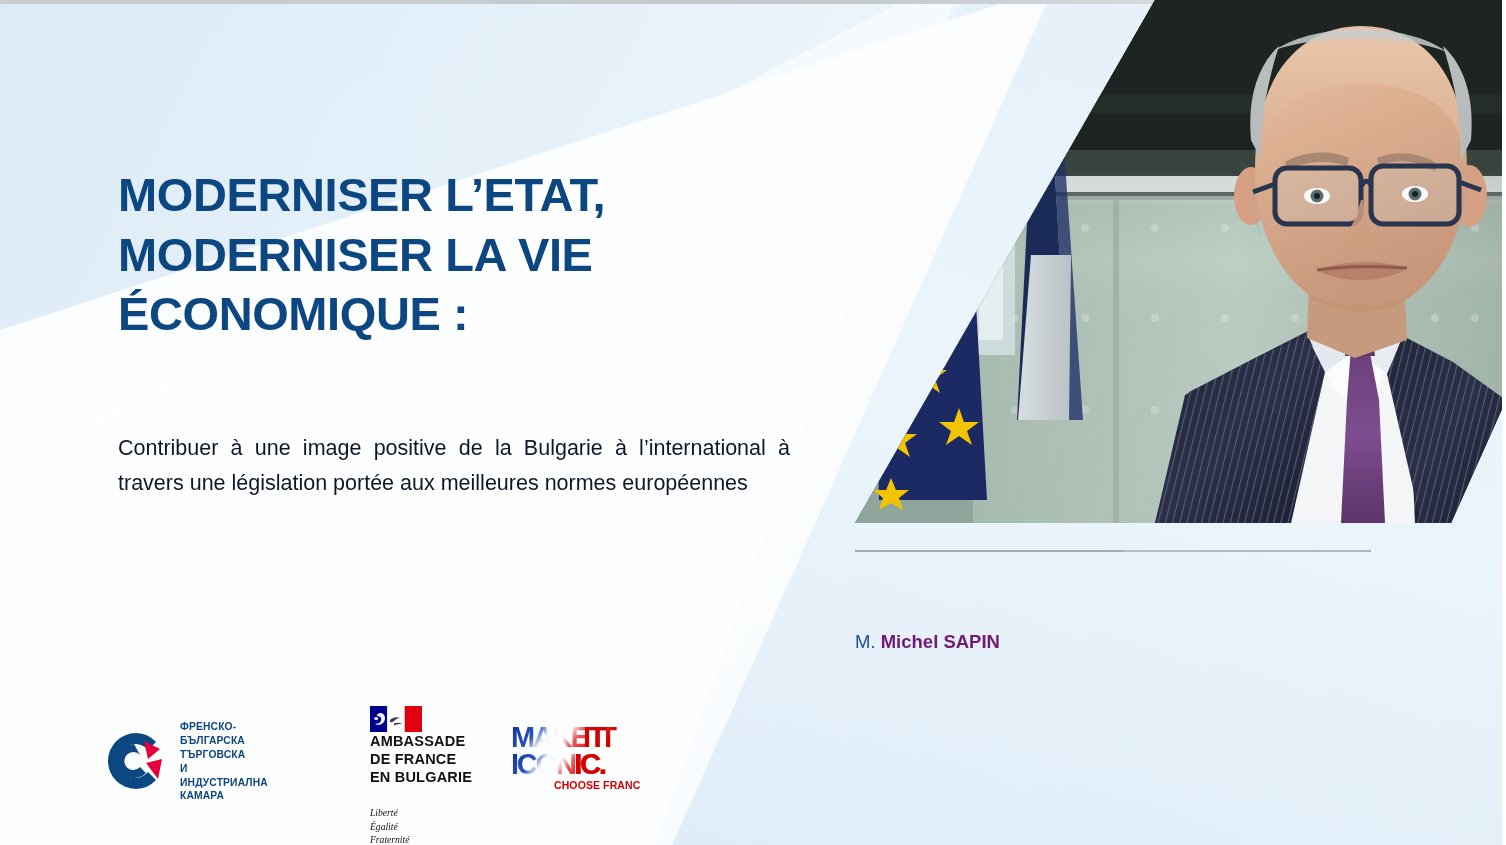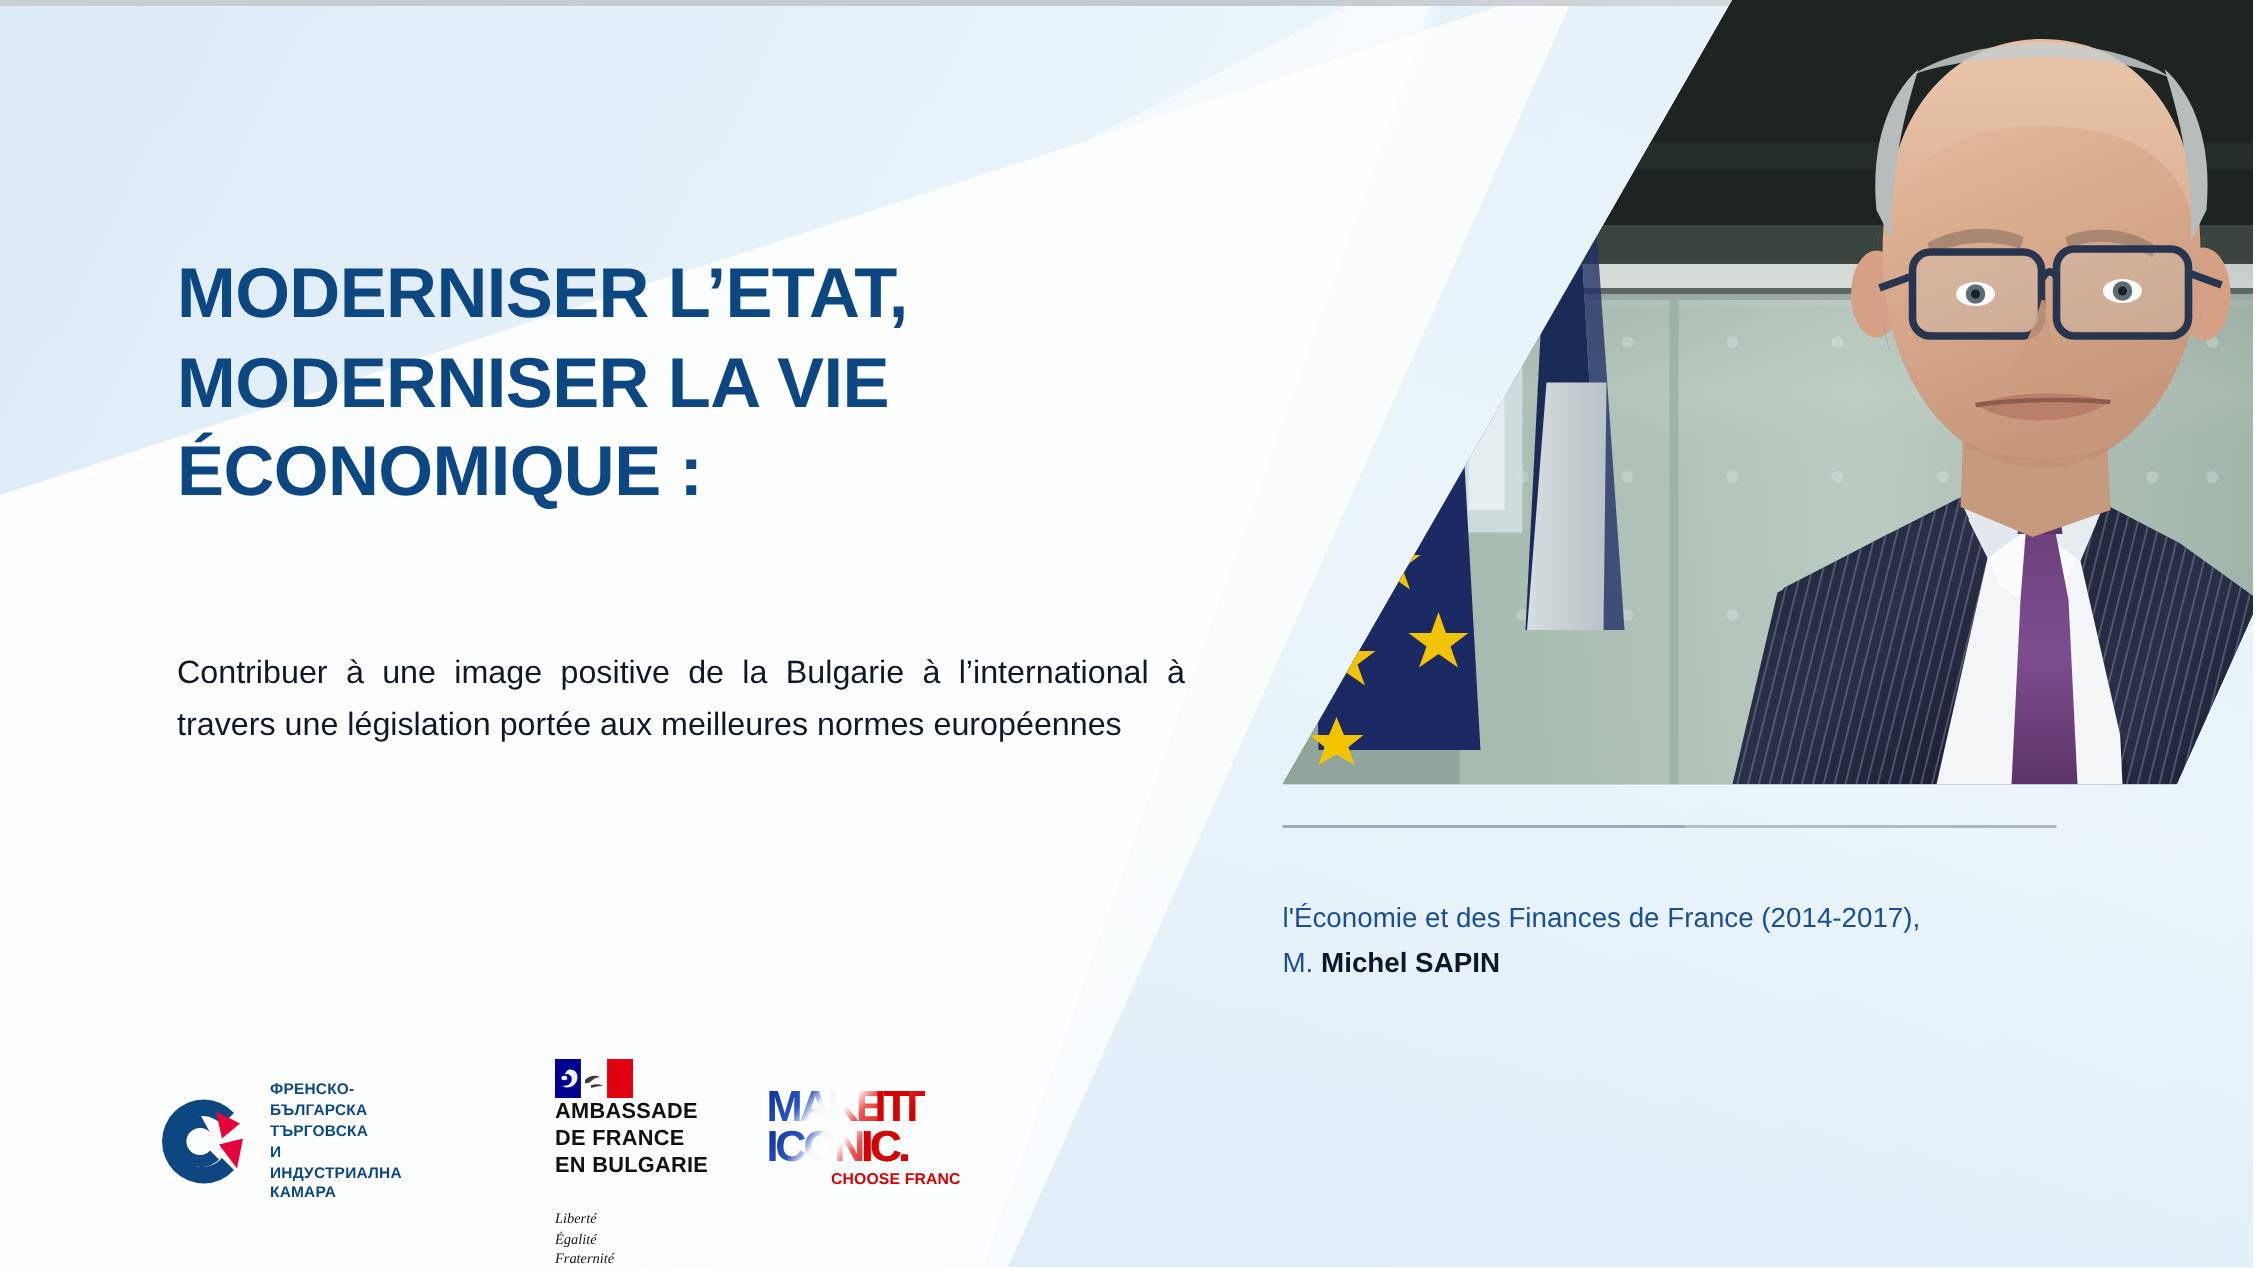--- a/index.html
+++ b/index.html
@@ -74,21 +74,21 @@
 
   
   .divider{
     position:absolute;left:855px;top:550px;width:516px;height:2px;
     background:linear-gradient(90deg,#9fadbb 0%,#9fadbb 52%,#b3bfcb 52%,#aab6c2 100%);
   }
   .caption{
     position:absolute;left:855px;top:566px;width:540px;
     font-size:18.5px;line-height:1.66;color:#1b5090;
   }
-  .caption b{font-weight:bold;color:#0f172a;}
+  .caption b{font-weight:bold;color:#701a75;}
 
   
   .logos{position:absolute;left:104px;top:700px;height:110px;}
 
   .logo-cci{position:absolute;left:0;top:18px;display:flex;align-items:center;}
   .logo-cci .mark{width:64px;height:64px;flex:0 0 64px;}
   .logo-cci .words{margin-left:12px;}
   .logo-cci .l1{font-size:19px;font-weight:bold;color:#0d4782;letter-spacing:.1px;}
   .logo-cci .l1 .big{font-size:23px;letter-spacing:-.5px;}
   .logo-cci .l2{font-size:10.3px;font-weight:bold;color:#0d4782;line-height:1.35;margin-top:2px;letter-spacing:.15px;}
@@ -288,21 +288,21 @@
   <div class="left-col">
     <div class="title" data-bind="title">MODERNISER L’ETAT,
 MODERNISER LA VIE ÉCONOMIQUE :</div>
     <div class="subtitle" data-bind="subtitle">Contribuer à une image positive de la Bulgarie à l’international à travers une législation portée aux meilleures normes européennes</div>
   </div>
 
   <div class="divider"></div>
 
   <div class="caption">
     <br>
-    <span data-bind="caption.line2">l'Économie et des Finances de France (2014-2017),</span><br>
+    <br>
     <span data-bind="caption.line3_prefix">M. </span><b data-bind="caption.line3_name">Michel SAPIN</b>
   </div>
 
   <div class="logos">
 
     <div class="logo-cci">
       <span class="mark">
         <svg viewBox="0 0 64 64" xmlns="http://www.w3.org/2000/svg" aria-hidden="true">
           <path d="M32 4 A28 28 0 1 0 32 60 A28 28 0 0 0 52 51 L44 43 A17 17 0 1 1 44 21 L52 13 A28 28 0 0 0 32 4 Z" fill="#0d4782"></path>
           <path d="M30 15 A17 17 0 1 0 42 44 L36 38 A9 9 0 1 1 36 26 Z" fill="#0d4782"></path>

